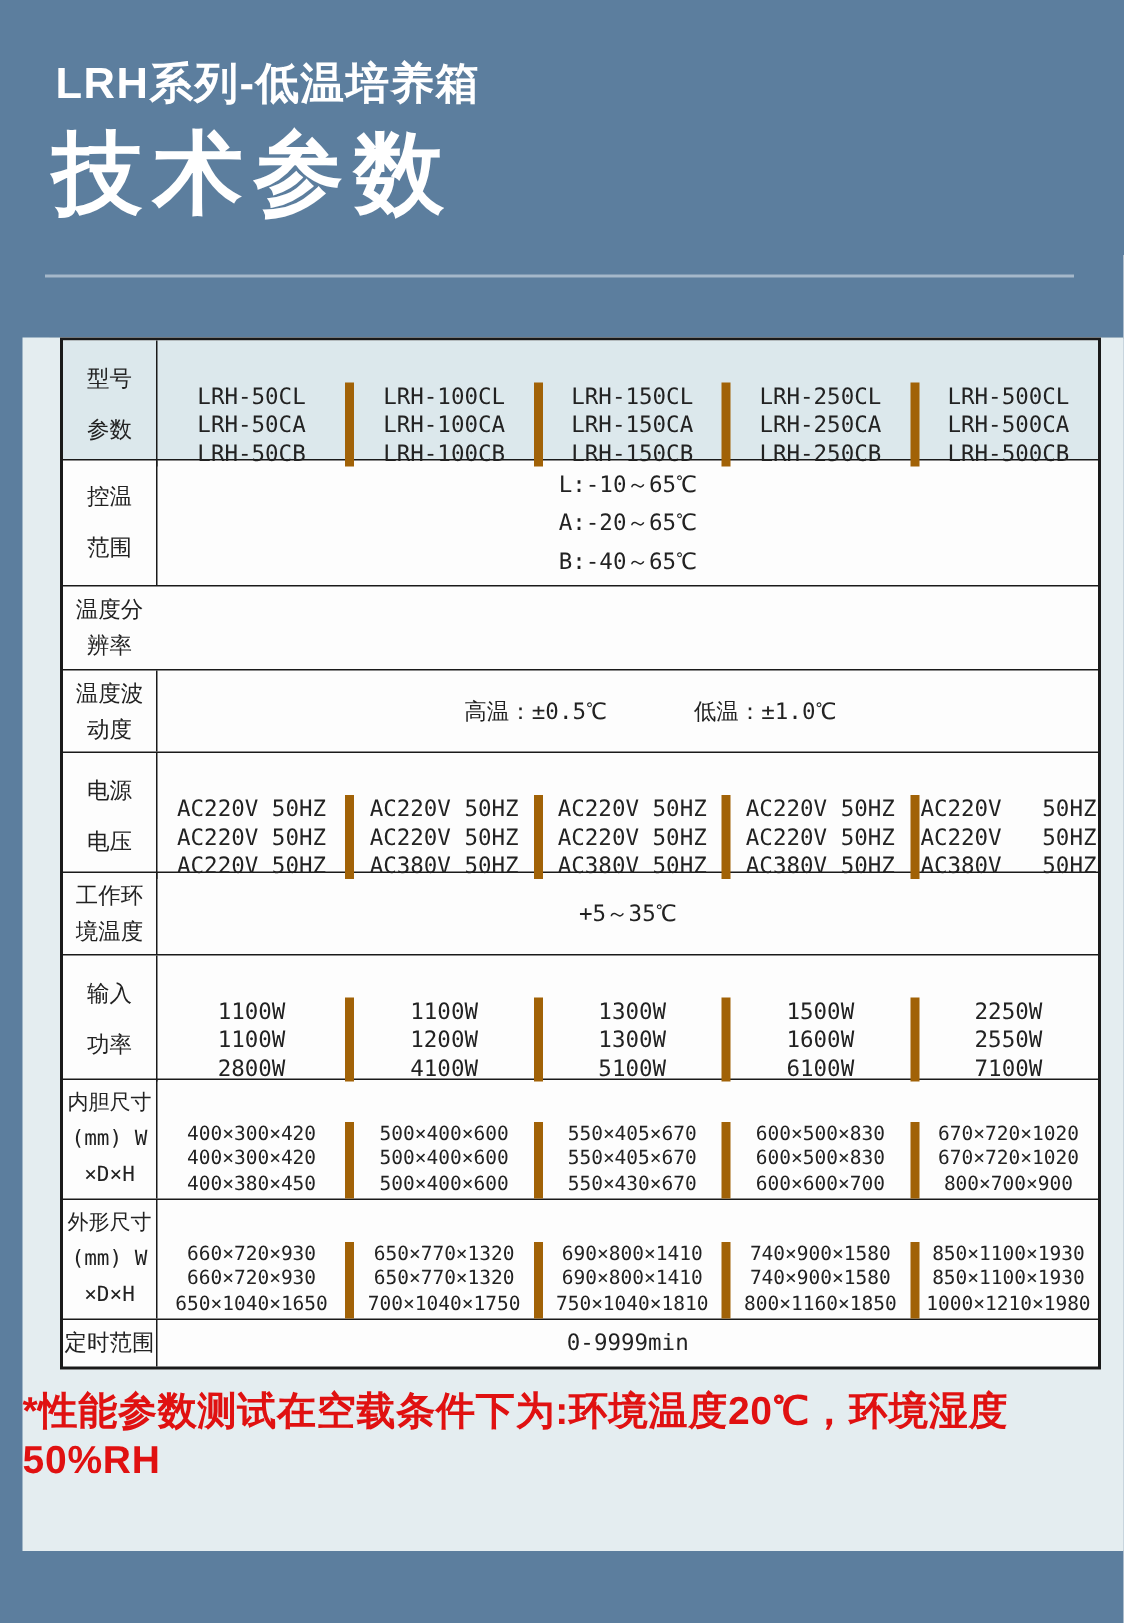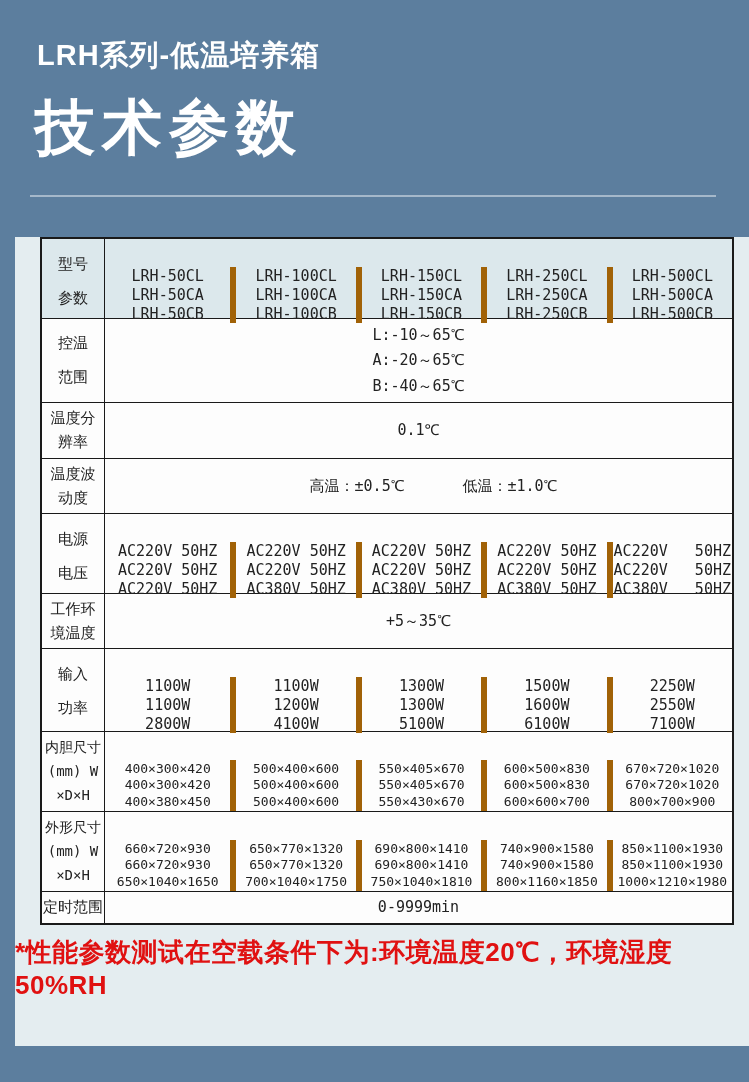--- a/index.html
+++ b/index.html
@@ -5,21 +5,21 @@
   * { box-sizing: border-box; margin: 0; padding: 0; }
   html,body { width: 749px; height: 1082px; }
   body {
     background: #5c7e9e;
     font-family: "Liberation Sans", sans-serif;
     overflow: hidden;
   }
   
   .hero { padding: 36px 0 0 37px; color: #ffffff; border-radius: 22px; }
   .series-title { font-size: 29px; font-weight: bold; letter-spacing: 1px; }
-  .page-title { font-size: 60px; font-weight: bold; letter-spacing: 7px; margin-top: 12px; margin-left: -2px; }
+  .page-title { font-size: 60px; font-weight: bold; letter-spacing: 7px; margin-left: -2px; }
   .divider { height: 2px; background: rgba(255,255,255,0.45); width: 686px; margin: 26px 0 0 -7px; }
   
   .panel {
     width: 744px; height: 809px;
     margin: 40px 0 0 15px;
     background: #e4edf0;
     box-shadow: 18px 0 0 rgba(23,43,63,0.28);
   }
   
   .spec-table {
@@ -107,23 +107,20 @@
           <div class="ln">A:-20～65℃</div>
           <div class="ln">B:-40～65℃</div>
         </div>
     </div>
 
     <div class="trow" style="--h:56px">
       <div class="cell label">
           <div class="ln">温度分</div>
           <div class="ln">辨率</div>
         </div>
-      <div class="cell">
-        <div class="ln">0.1℃</div>
-      </div>
     </div>
 
     <div class="trow" style="--h:55px">
       <div class="cell label">
           <div class="ln">温度波</div>
           <div class="ln">动度</div>
         </div>
       <div class="cell fluct">
         <span class="ln">高温：±0.5℃</span>
         <span class="ln">低温：±1.0℃</span>

